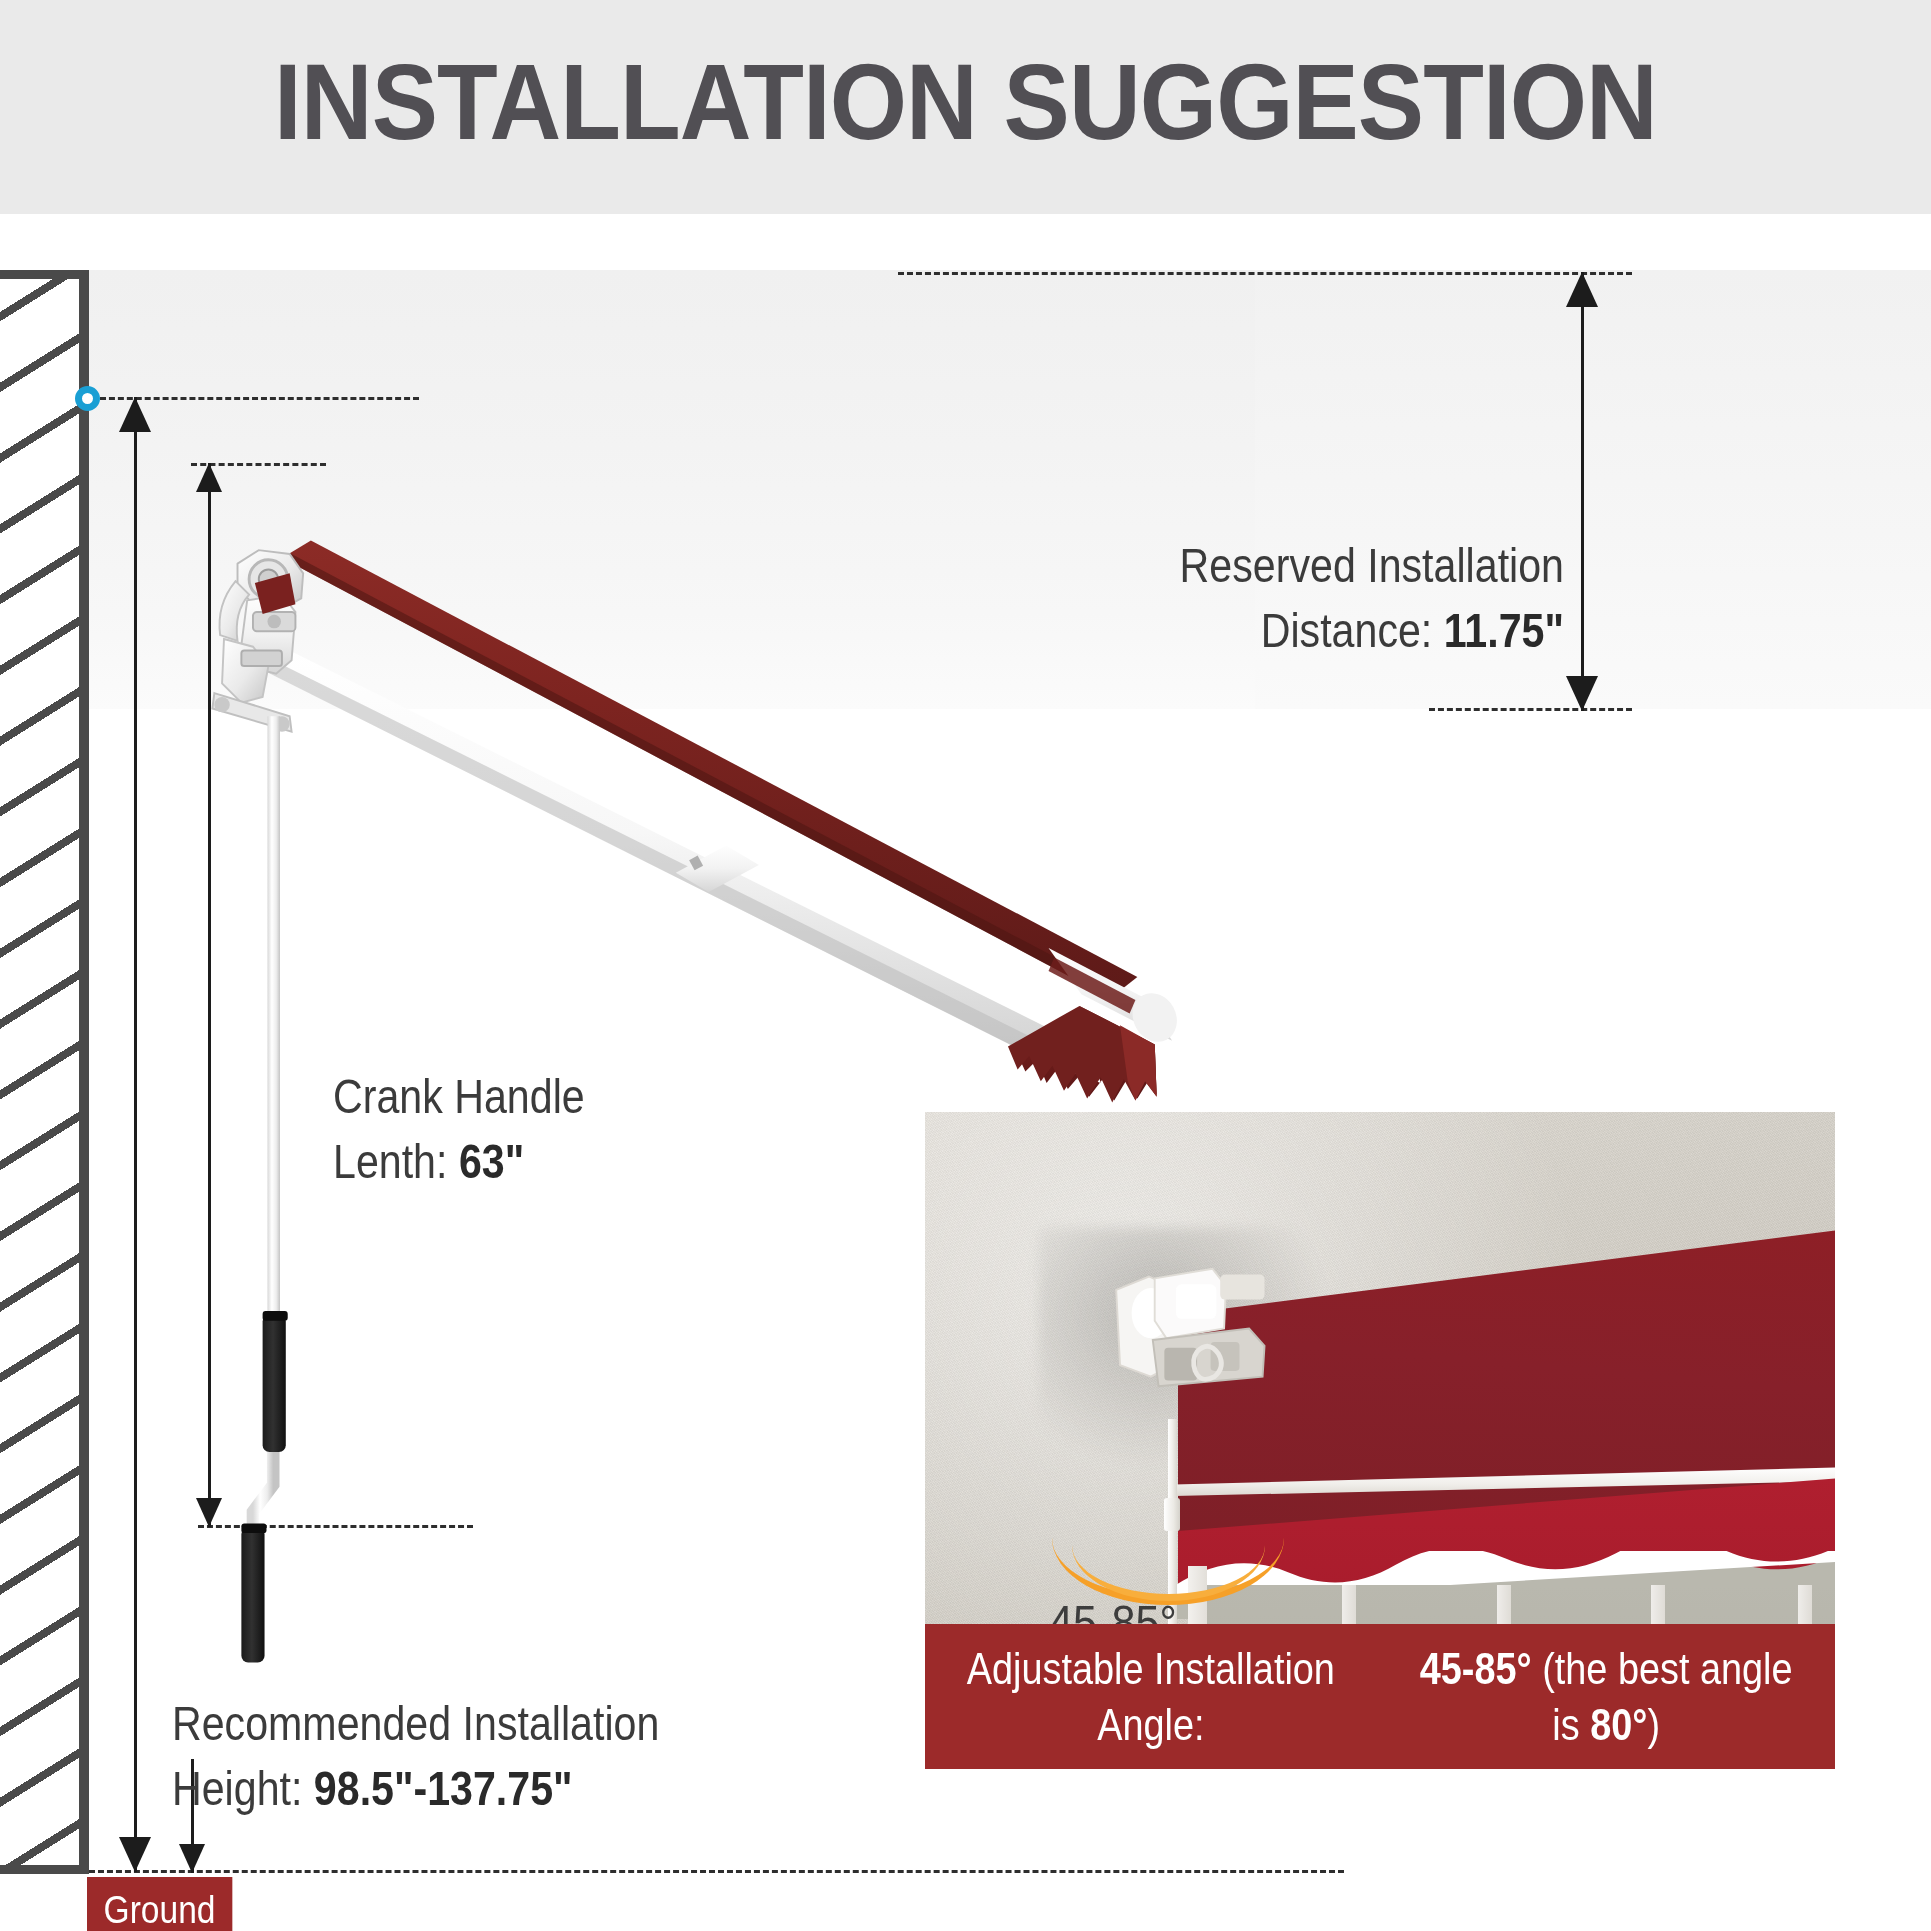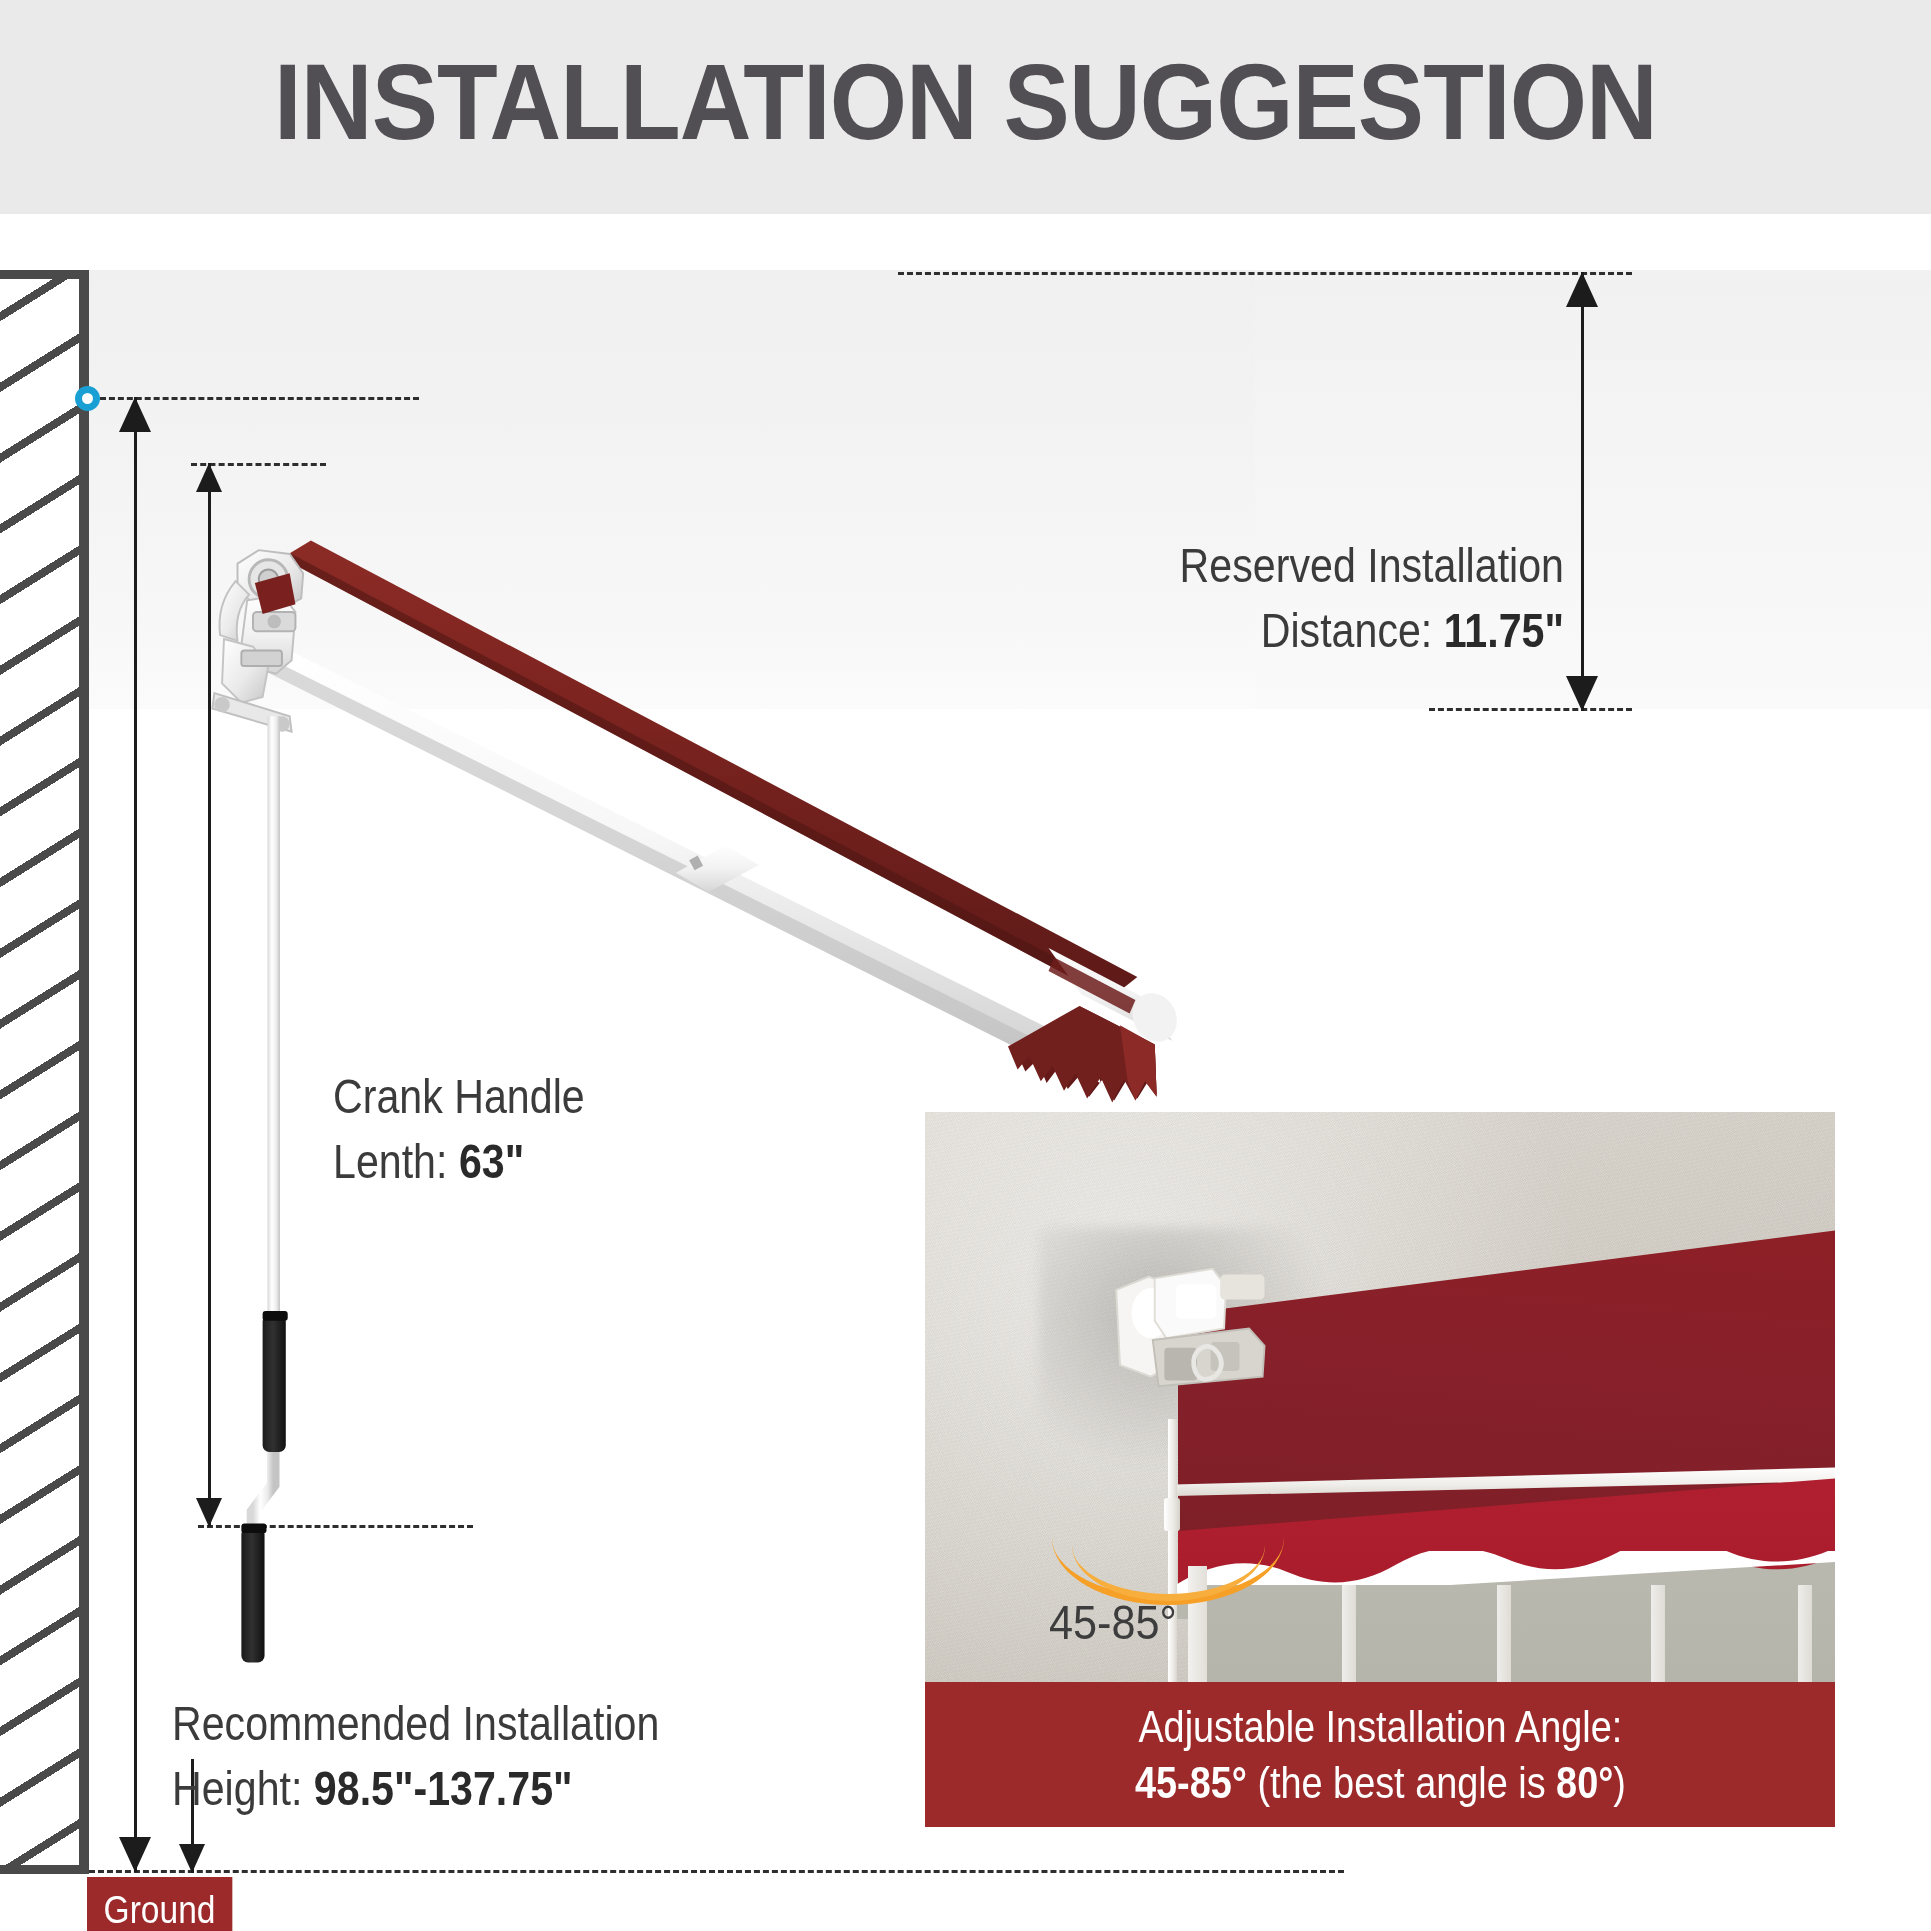--- a/index.html
+++ b/index.html
@@ -220,24 +220,24 @@
     position:absolute;left:243px;top:307px;width:8.7px;height:294px;
     background:linear-gradient(90deg,#ffffff 0%,#f2f0ec 45%,#d9d6cf 100%);
   }
   #photo-rod-collar{
     position:absolute;left:239px;top:386px;width:16.4px;height:33px;
     background:linear-gradient(90deg,#ffffff 0%,#eceae5 60%,#d4d1ca 100%);
     border-radius:2.9px;
   }
   
   #photo-caption{
-    position:absolute;left:925px;top:1468px;width:910px;height:145px;
+    position:absolute;left:925px;top:1410px;width:910px;height:145px;
     background:#9c2a2a;
     color:#ffffff;
-    display:flex;flex-direction:column;
+    display:flex;flex-direction:row;
     align-items:center;justify-content:center;
     text-align:center;
   }
   #photo-caption .line{
     font-size:44px;line-height:56px;font-weight:400;
     transform:scaleX(0.86);
   }
   #photo-caption .line b{font-weight:700;}
 </style>
 </head>

